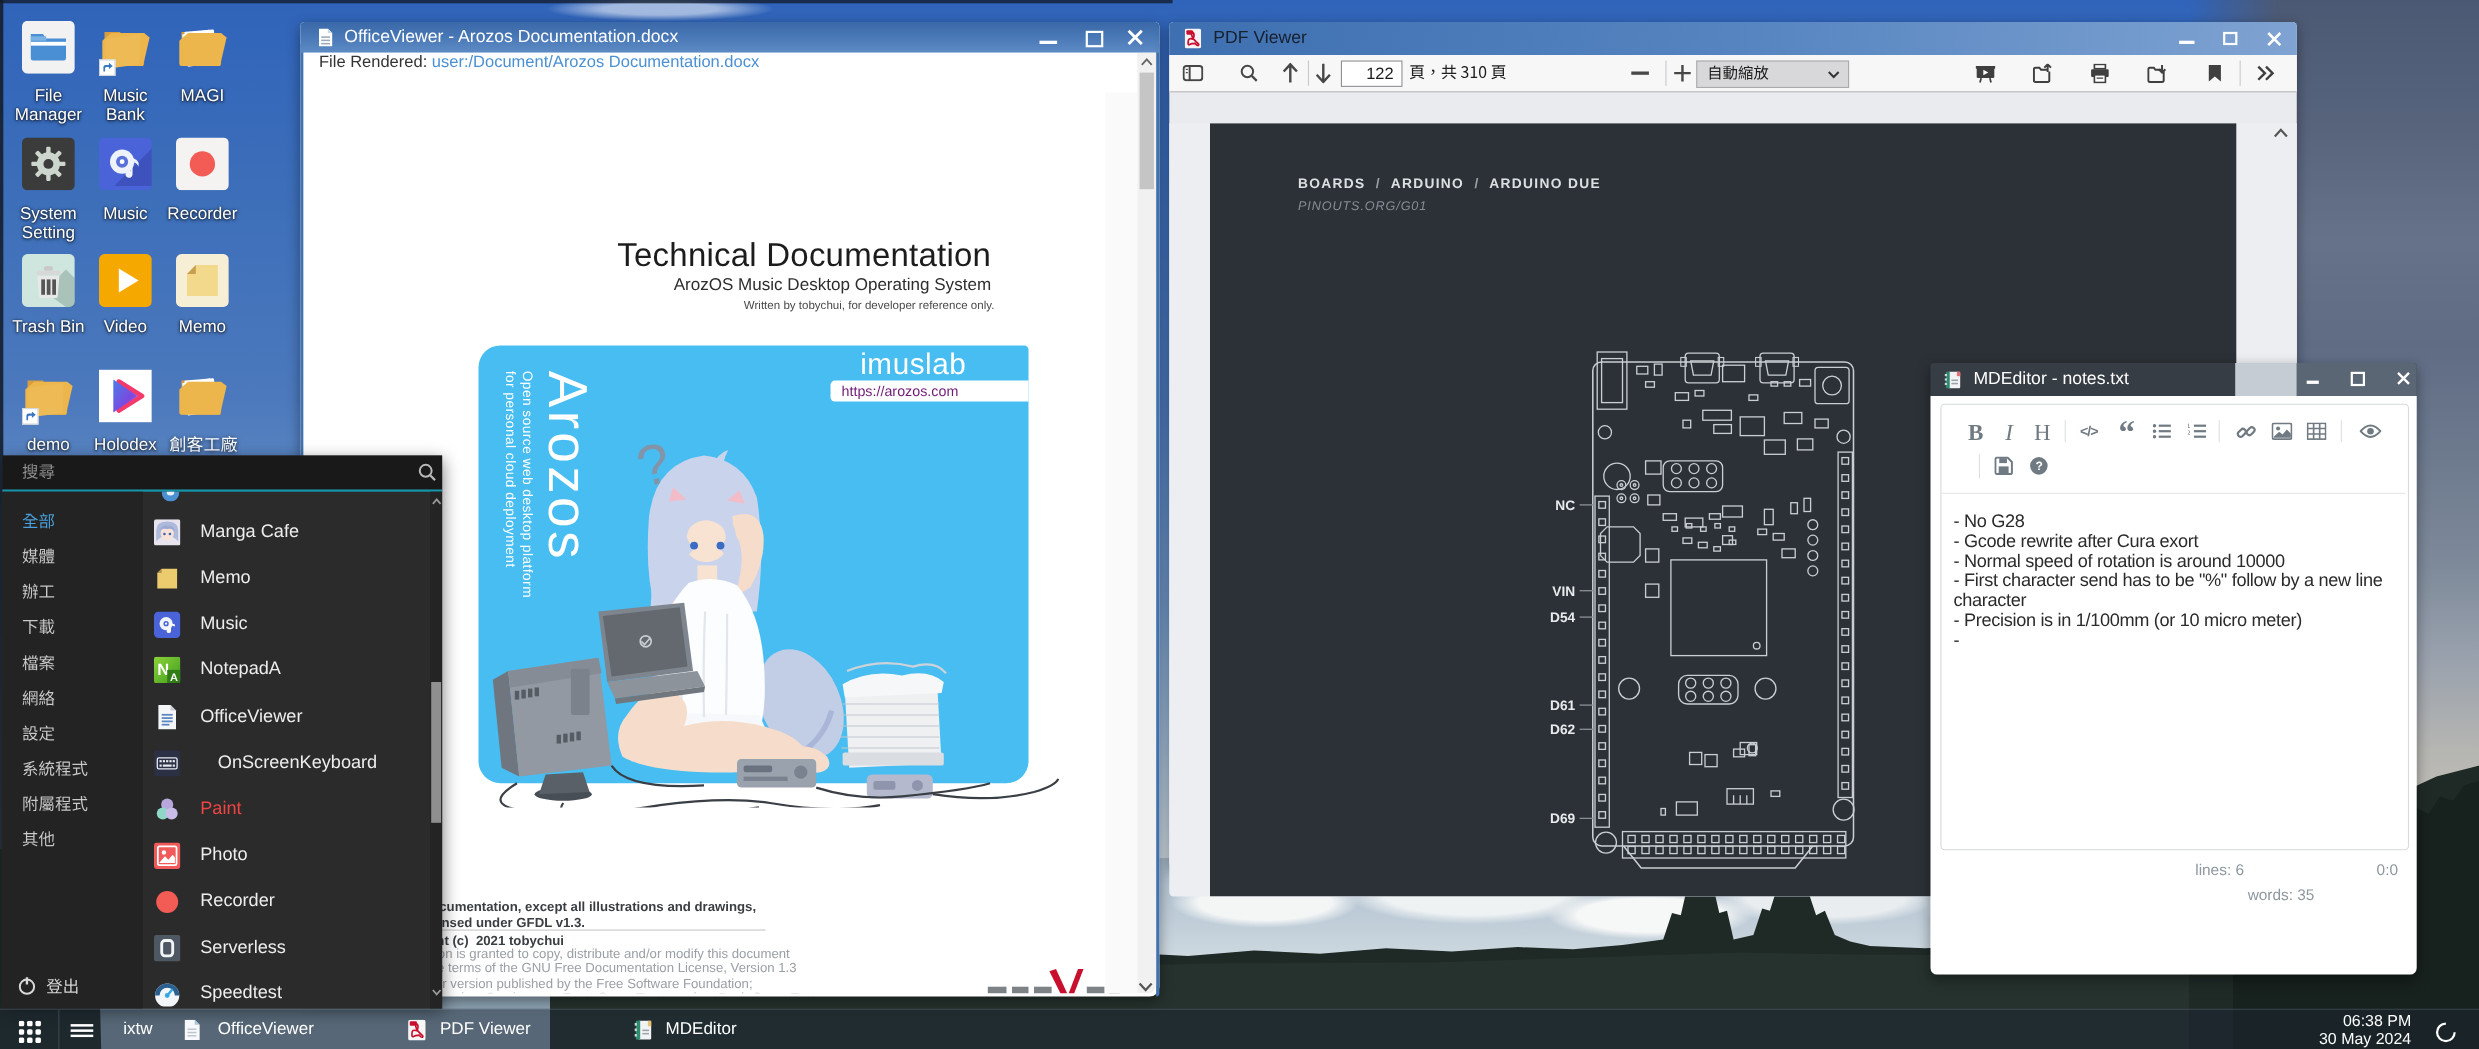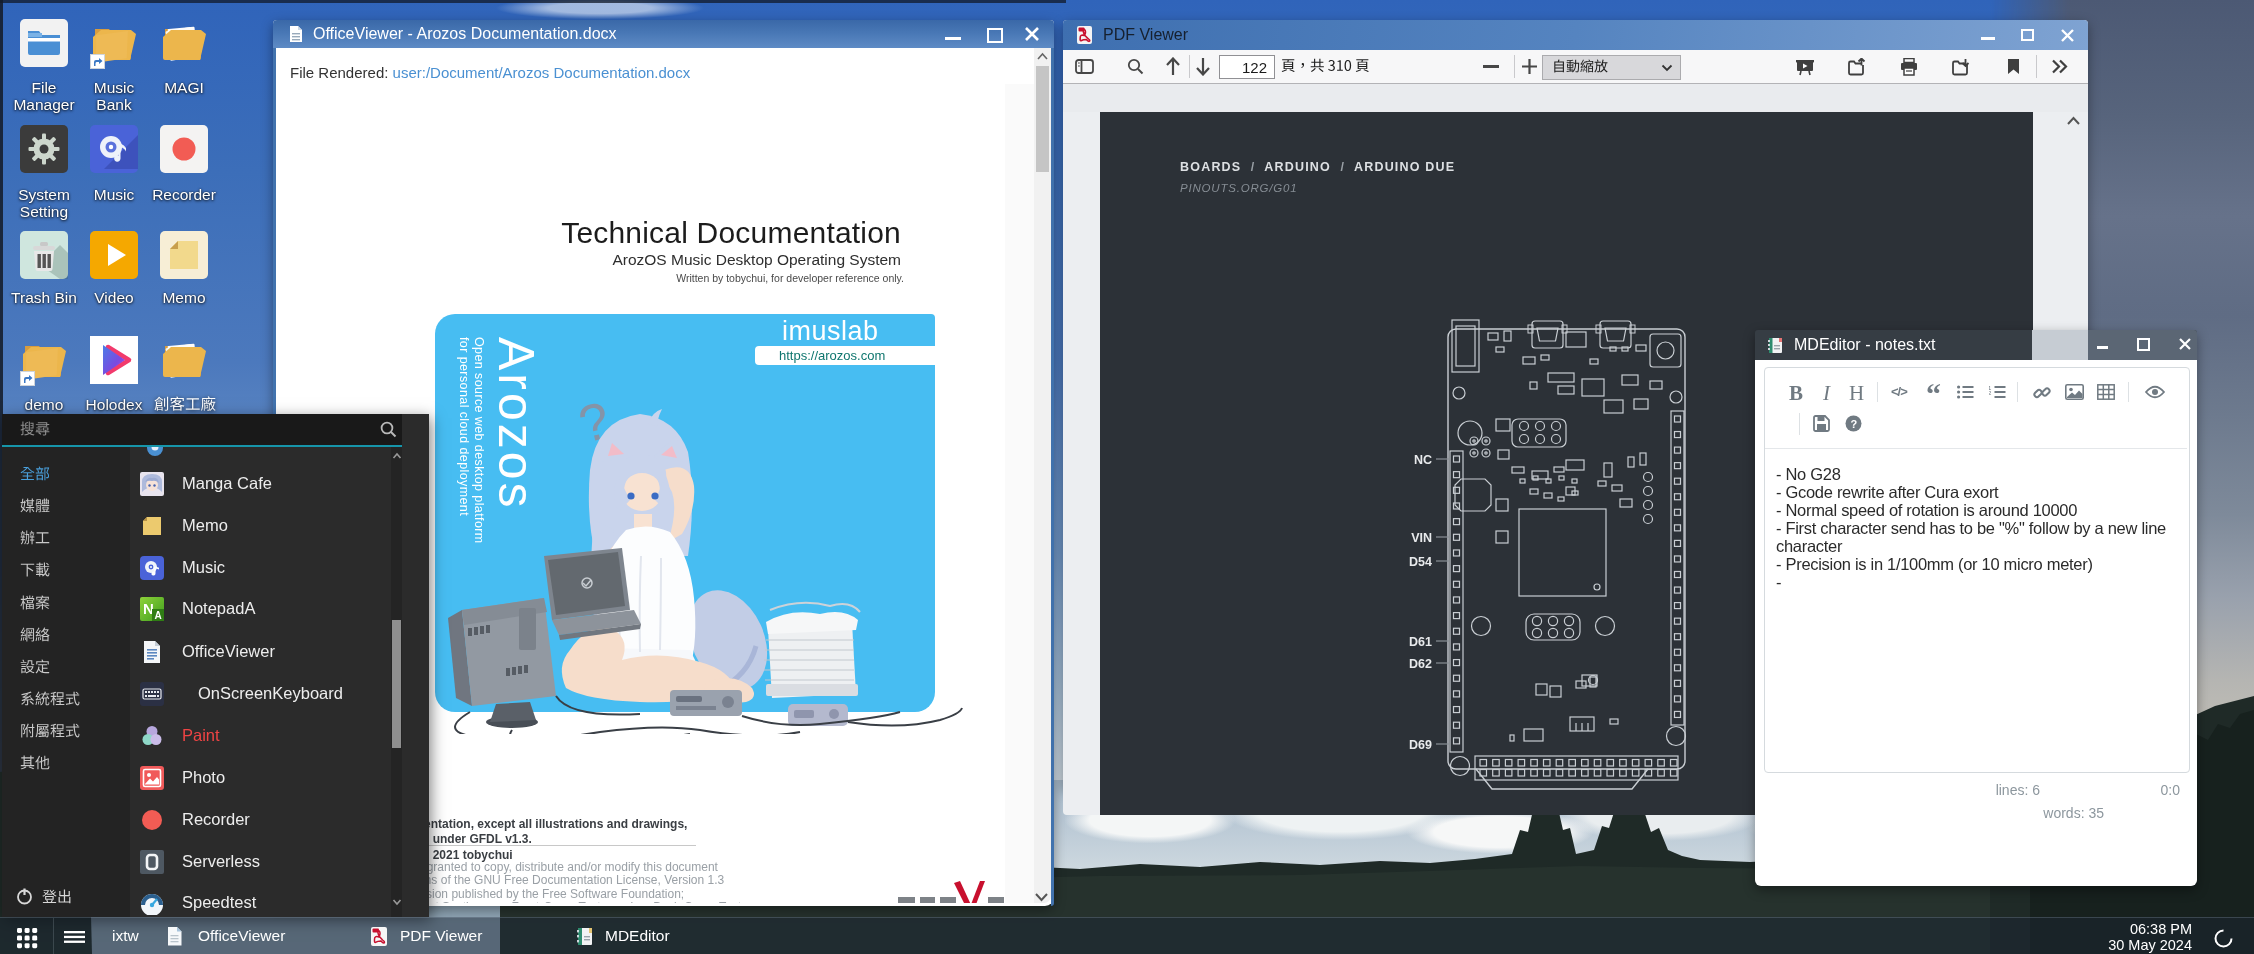--- a/index.html
+++ b/index.html
@@ -192,28 +192,28 @@
 <div class="abs" style="left:40px;top:5px;font-size:16px;color:#fff;">OfficeViewer - Arozos Documentation.docx</div>
 <rect></rect>
 <div class="abs" style="left:672px;top:17px;width:16px;height:3px;background:#fff;"></div>
 <div class="abs" style="left:714px;top:8px;width:12px;height:11px;border:2.5px solid #fff;"></div>
 <svg class="abs" style="left:751px;top:6px;" width="16" height="16" viewBox="0 0 16 16">
           <path d="M2 2 L14 14 M14 2 L2 14" stroke="#fff" stroke-width="2.6"></path>
         </svg>
 </div>
       <div class="abs" style="left:3px;top:28px;width:775px;height:855px;background:#fff;
  border-radius:0 0 7px 7px;overflow:hidden;">
-        <div class="abs" style="left:14px;top:16px;font-size:15px;color:#333;">File Rendered: <span style="color:#4a90d2;">user:/Document/Arozos Documentation.docx</span></div>
+        <div class="abs" style="left:14px;top:0;font-size:15px;color:#333;">File Rendered: <span style="color:#4a90d2;">user:/Document/Arozos Documentation.docx</span></div>
         <div class="abs" style="right:150px;top:168px;font-size:30px;color:#1c1c1c;letter-spacing:.2px;font-weight:400;">Technical Documentation</div>
 <div class="abs" style="right:150px;top:203px;font-size:15.5px;color:#2e2e2e;">ArozOS Music Desktop Operating System</div>
 <div class="abs" style="right:147px;top:224px;font-size:10.5px;color:#4a4a4a;">Written by tobychui, for developer reference only.</div>
         <div class="abs" style="left:159px;top:266px;width:500px;height:398px;background:#47bdf2;border-radius:20px 4px 20px 20px;"></div>
 <div class="abs" style="left:506px;top:268px;width:150px;font-size:27px;color:#fff;letter-spacing:.5px;">imuslab</div>
 <div class="abs" style="left:479px;top:298px;width:180px;height:19px;background:#fff;border-radius:4px 0 0 4px;">
- <div class="abs" style="left:24px;top:2px;font-size:13px;color:#0f766e;">https://arozos.com</div>
+ <div class="abs" style="left:10px;top:2px;font-size:13px;color:#701a75;">https://arozos.com</div>
         </div>
         <div class="abs" style="left:267px;top:289px;transform:rotate(90deg);transform-origin:0 0;font-size:50px;color:#fff;letter-spacing:3px;white-space:nowrap;line-height:54px;">Arozos</div>
 <div class="abs" style="left:210px;top:289px;transform:rotate(90deg);transform-origin:0 0;font-size:12.5px;color:#fff;letter-spacing:.4px;white-space:nowrap;line-height:14px;">Open source web desktop platform</div>
 <div class="abs" style="left:195px;top:289px;transform:rotate(90deg);transform-origin:0 0;font-size:12.5px;color:#fff;letter-spacing:.4px;white-space:nowrap;line-height:14px;">for personal cloud deployment</div>
         <svg class="abs" style="left:150px;top:320px;" width="560" height="366" viewBox="426 368 560 366">
 <text x="578" y="440" font-size="52" fill="#8494a8" transform="rotate(-14 595 415)" font-family="Liberation Sans">?</text>
 <ellipse cx="512" cy="722" rx="26" ry="6" fill="#484e56"></ellipse>
 <path d="M496 704 L530 702 L536 720 L490 722 Z" fill="#5a6068"></path>
 <path d="M448 618 L462 610 L472 706 L456 698 Z" fill="#707680"></path>
 <path d="M462 610 L544 598 L556 696 L472 706 Z" fill="#9299a2"></path>
@@ -697,21 +697,21 @@
         </svg>
 </div>
 <div class="abs" style="left:10px;top:118px;width:422px;height:1px;background:#e4e7ea;"></div>
       <div class="abs" style="left:21px;top:135px;font-size:16.5px;line-height:18px;letter-spacing:-.3px;color:#2b2b2b;">- No G28<br>- Gcode rewrite after Cura exort<br>- Normal speed of rotation is around 10000<br>- First character send has to be "%" follow by a new line<br>character<br>- Precision is in 1/100mm (or 10 micro meter)<br>-</div>
       <div class="abs" style="left:0;top:452px;width:425px;height:20px;font-size:14px;color:#8d979e;">
 <span class="abs" style="right:140px;">lines: 6</span>
         <span class="abs" style="right:76px;margin-top:23px;">words: 35</span>
         <span class="abs" style="right:0px;">0:0</span>
       </div>
     </div>
-    <div class="win" style="left:2px;top:414px;width:400px;height:503px;background:#2b2b2b;box-shadow:2px 4px 14px rgba(0,0,0,.5);overflow:hidden;padding-left:27px;">
+    <div class="win" style="left:2px;top:414px;width:400px;height:503px;background:#2b2b2b;box-shadow:2px 4px 14px rgba(0,0,0,.5);overflow:hidden;">
 <div class="abs" style="left:0;top:0;width:400px;height:31px;background:#191919;"></div>
       <svg style="position:absolute;left:18px;top:7px;" width="30" height="17" viewBox="0 0 30 17" fill="#8f8f8f">
         <path transform="translate(0.0 13.2) scale(0.01500 -0.01500)" d="M336 302V237H436L407 226C447 163 500 109 564 64C478 25 380 -1 280 -15C293 -32 308 -62 315 -81C427 -61 537 -29 631 21C716 -26 813 -60 919 -80C929 -60 950 -30 966 -13C870 1 781 27 703 64C783 119 849 190 890 282L843 305L829 302H656V839H585V302ZM784 237C746 182 695 137 633 100C570 138 517 184 480 237ZM694 767V702H837V604H700V541H837V441H694V376H903V767ZM507 812C467 790 395 757 348 741V377H550V442H415V541H543V604H415V707C459 720 509 738 553 758ZM160 839V638H49V568H160V351L38 309L59 237L160 275V16C160 3 156 -1 144 -1C132 -2 96 -2 56 0C65 -21 75 -52 77 -71C136 -71 174 -69 197 -57C221 -45 230 -24 230 16V302L327 340L314 408L230 377V568H316V638H230V839Z"></path>
         <path transform="translate(15.0 13.2) scale(0.01500 -0.01500)" d="M591 401H821V303H591ZM57 674V622H743V559H181V505H817V618H949V679H817V790H187V737H743V674ZM213 88C271 54 338 2 370 -37L423 11C392 46 330 93 275 125H673V-1C673 -15 669 -19 652 -20C635 -21 575 -21 509 -19C519 -37 529 -62 534 -81C620 -81 673 -81 705 -71C738 -61 747 -43 747 -3V125H955V189H747V250H895V454H520V250H673V189H46V125H255ZM66 290 72 229C178 238 327 249 472 262V318L302 305V398H451V454H86V398H231V300Z"></path>
       </svg>
       <svg class="abs" style="left:378px;top:7px;" width="17" height="17" viewBox="0 0 17 17">
         <circle cx="7" cy="7" r="5.4" fill="none" stroke="#b9b9b9" stroke-width="1.8"></circle>
         <line x1="11" y1="11" x2="15.5" y2="15.5" stroke="#b9b9b9" stroke-width="2"></line>
       </svg>
 <div class="abs" style="left:0;top:31px;width:400px;height:2px;background:#1695aa;"></div>

